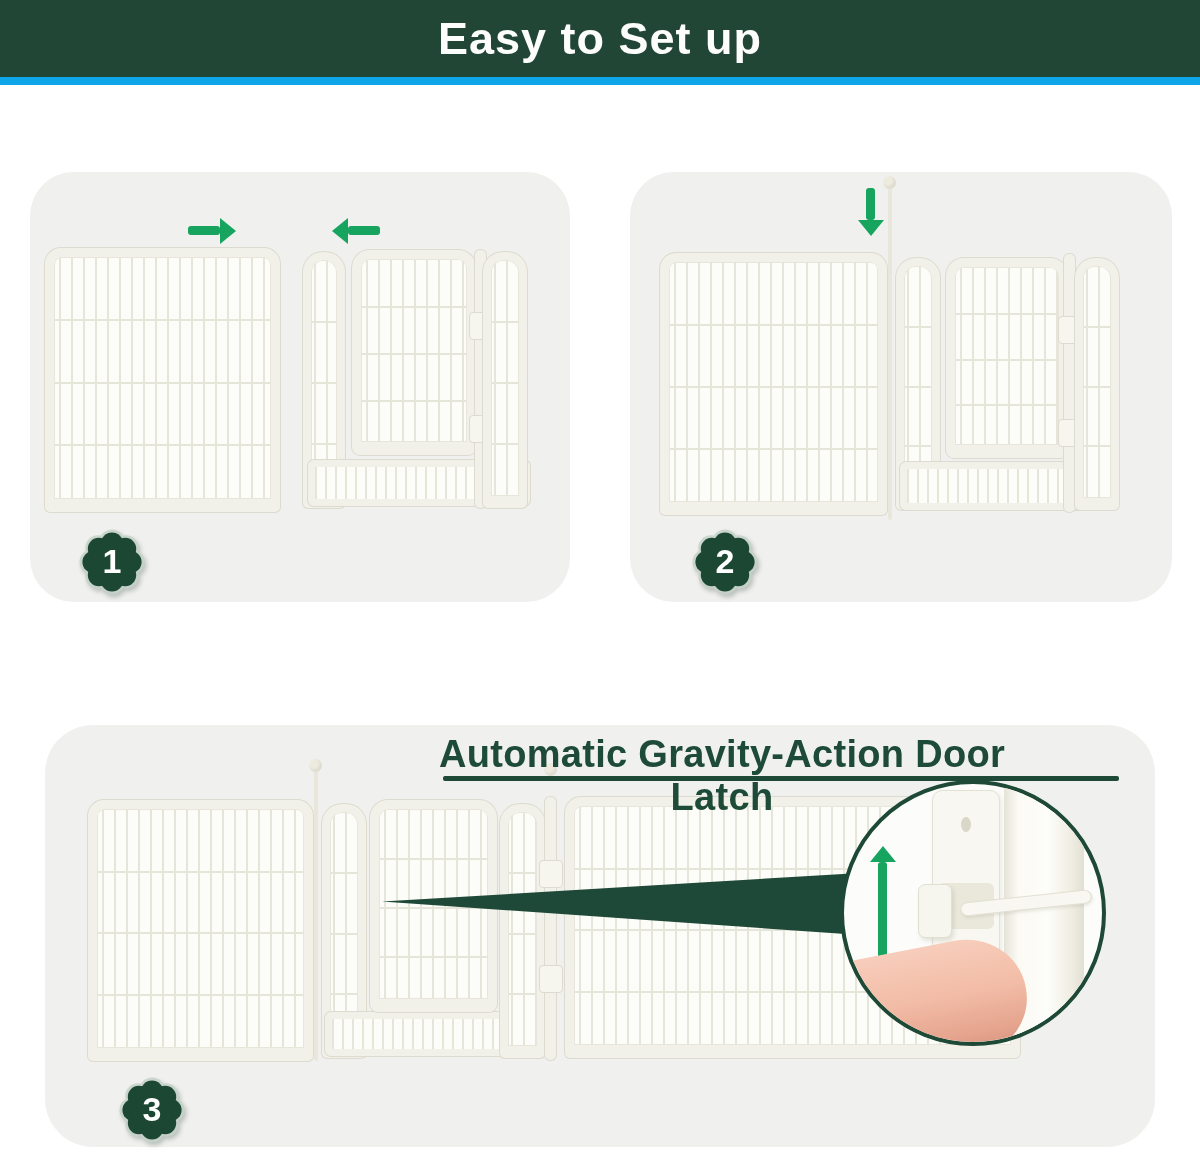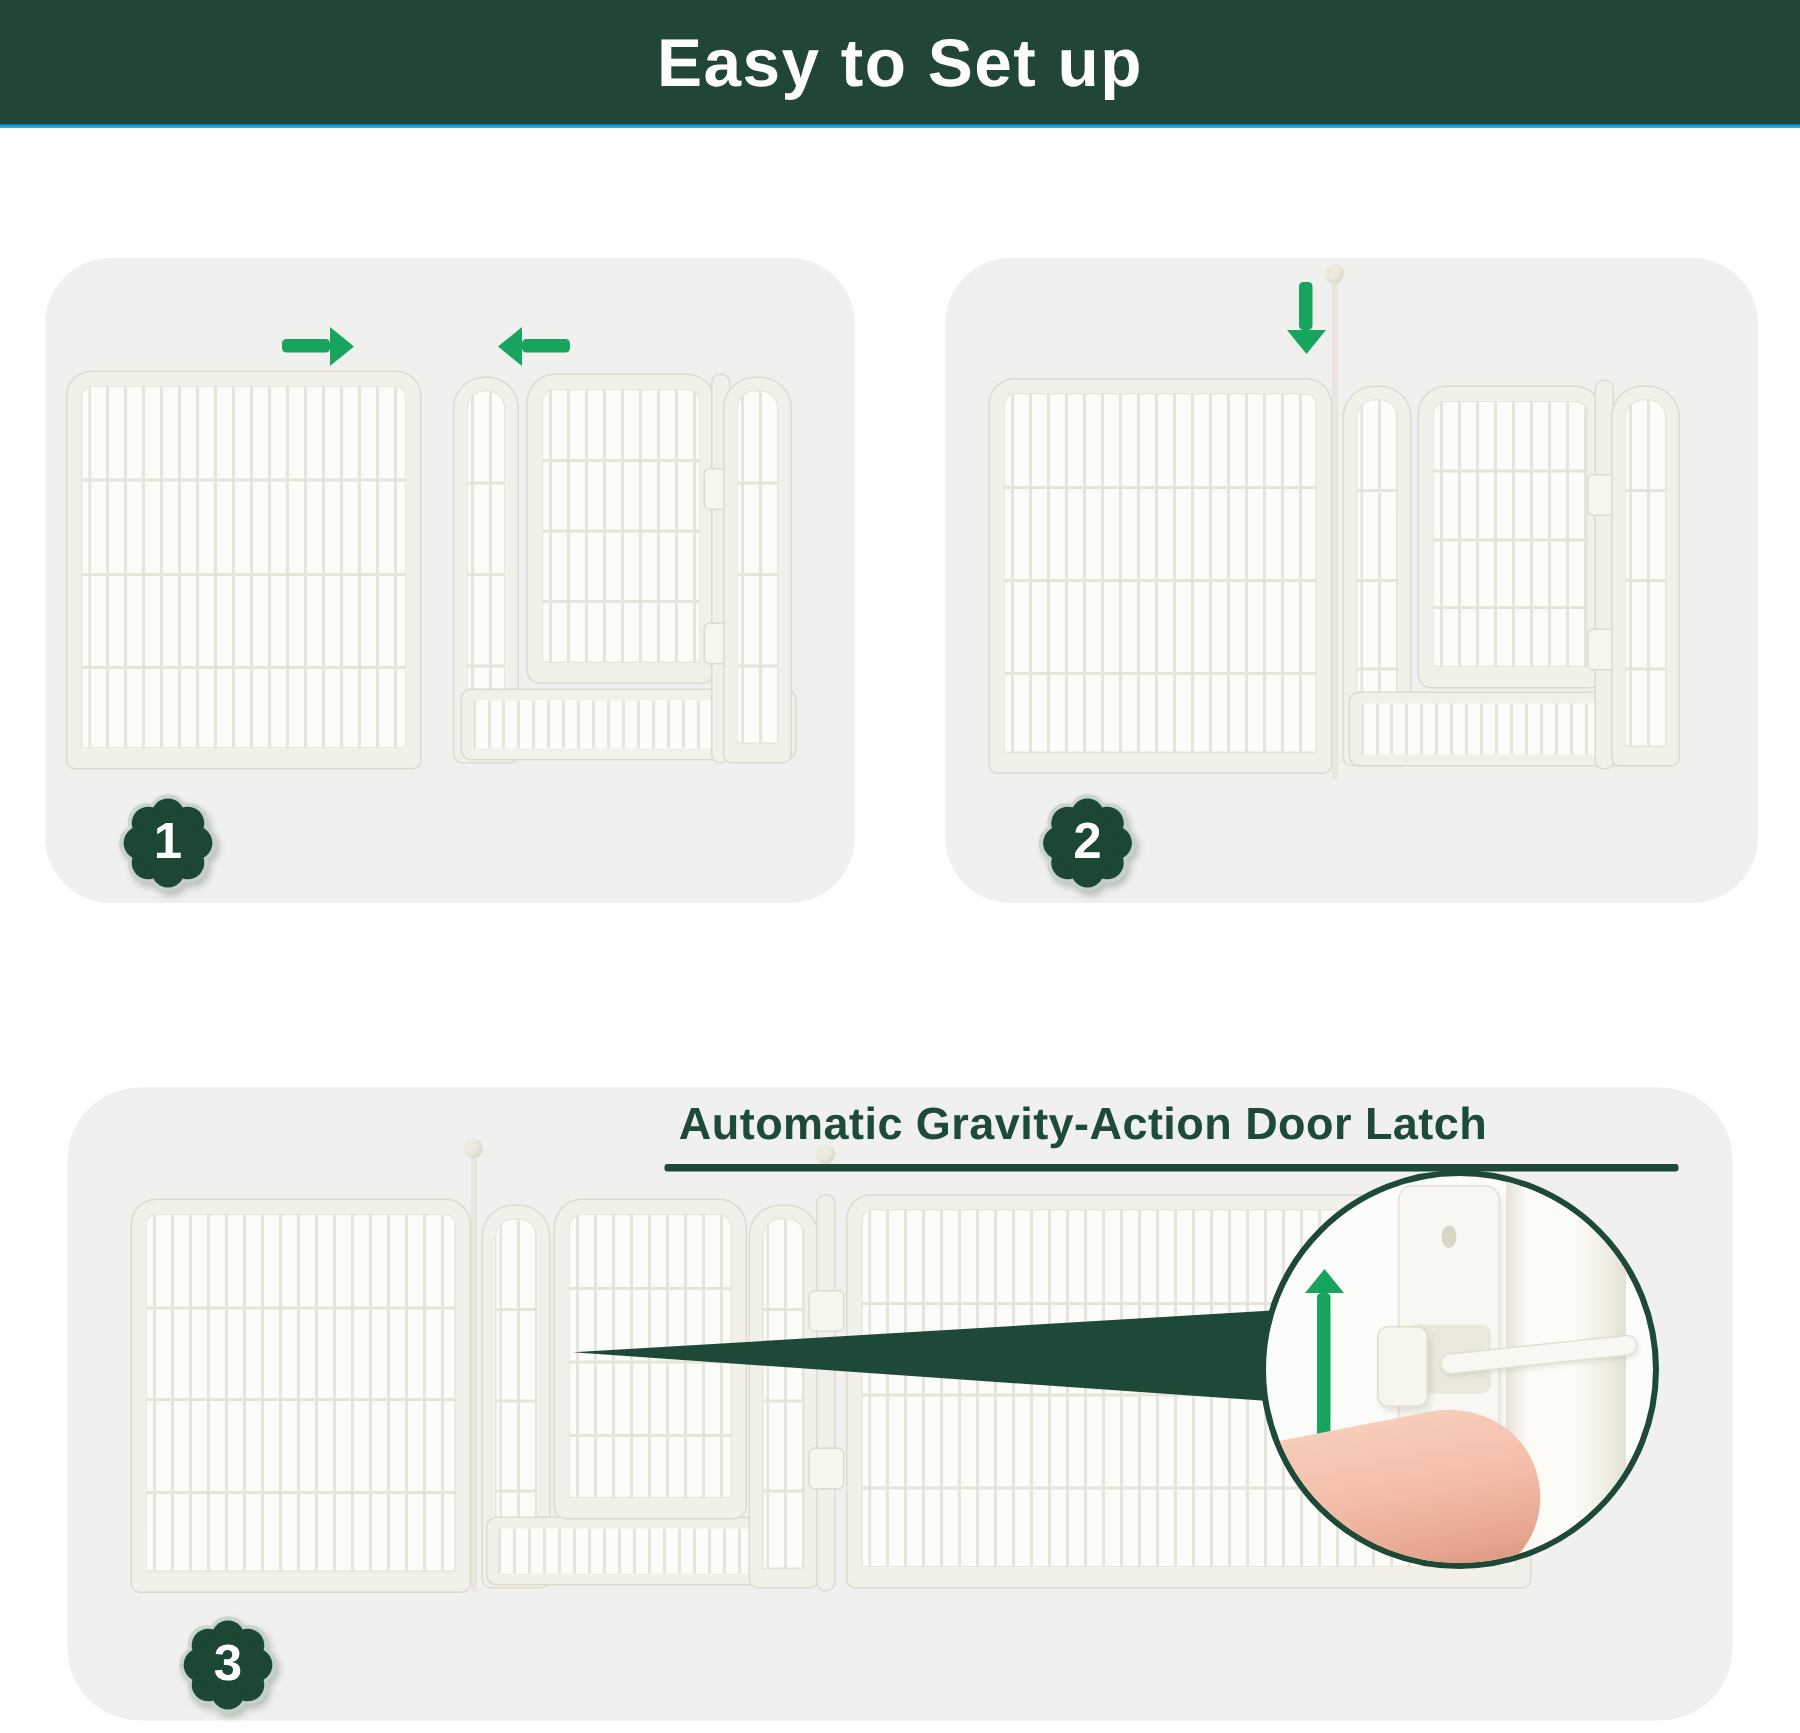--- a/index.html
+++ b/index.html
@@ -9,21 +9,21 @@
     width: 1200px; height: 1155px;
     background: #ffffff;
     overflow: hidden;
     font-family: "Liberation Sans", "DejaVu Sans", sans-serif;
   }
 
   
   .header {
     position: absolute; left:0; top:0; width:100%; height:85px;
     background:#224636;
-    border-bottom:2px solid #0ea5e9;
+    border-bottom:8px solid #0ea5e9;
     display:flex; align-items:center; justify-content:center;
   }
   .header h1 {
     color:#fdfdfb; font-size:45px; font-weight:bold; letter-spacing:1px;
   }
 
   
   .panel { position:absolute; background:#f0f0ee; border-radius:44px; }
   .step1 { left:30px;  top:172px; width:540px;  height:430px; }
   .step2 { left:630px; top:172px; width:542px;  height:430px; }
@@ -90,21 +90,21 @@
   .badge { position:absolute; width:74px; height:74px; filter:drop-shadow(2px 3px 2px rgba(100,115,105,.4)); }
   .badge svg { position:absolute; inset:0; width:100%; height:100%; }
   .badge .num {
     position:absolute; inset:0; display:flex; align-items:center; justify-content:center;
     color:#ffffff; font-size:34px; font-weight:bold; padding-bottom:2px;
   }
 
   
   .callout-title {
     position:absolute; left:352px; top:8px; width:650px;
-    text-align:center; font-size:30px; font-weight:bold;
+    text-align:center; font-size:38px; font-weight:bold;
     color:#1d4b38; letter-spacing:.3px; z-index:6;
   }
   .callout-underline {
     position:absolute; left:398px; top:51px; width:676px; height:5px;
     background:#1d4936; border-radius:2px; z-index:6;
   }
   .pointer-wedge {
     position:absolute; left:337px; top:148px; width:478px; height:62px;
     background:#1e4837;
     clip-path:polygon(0 46%, 100% 0, 100% 100%);

